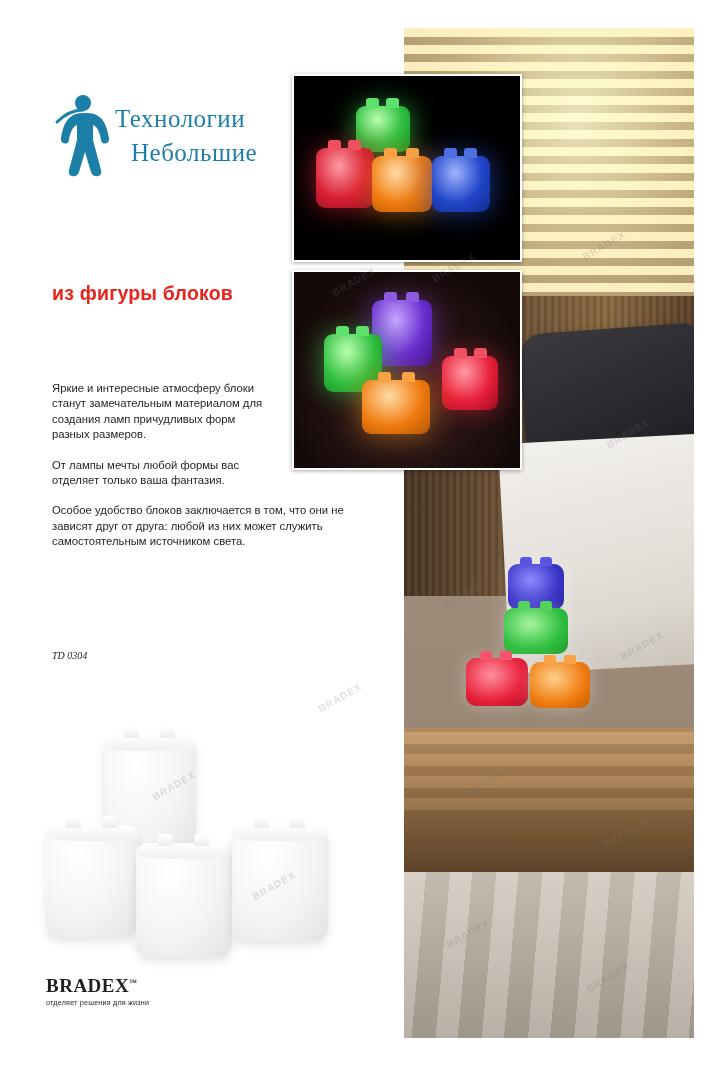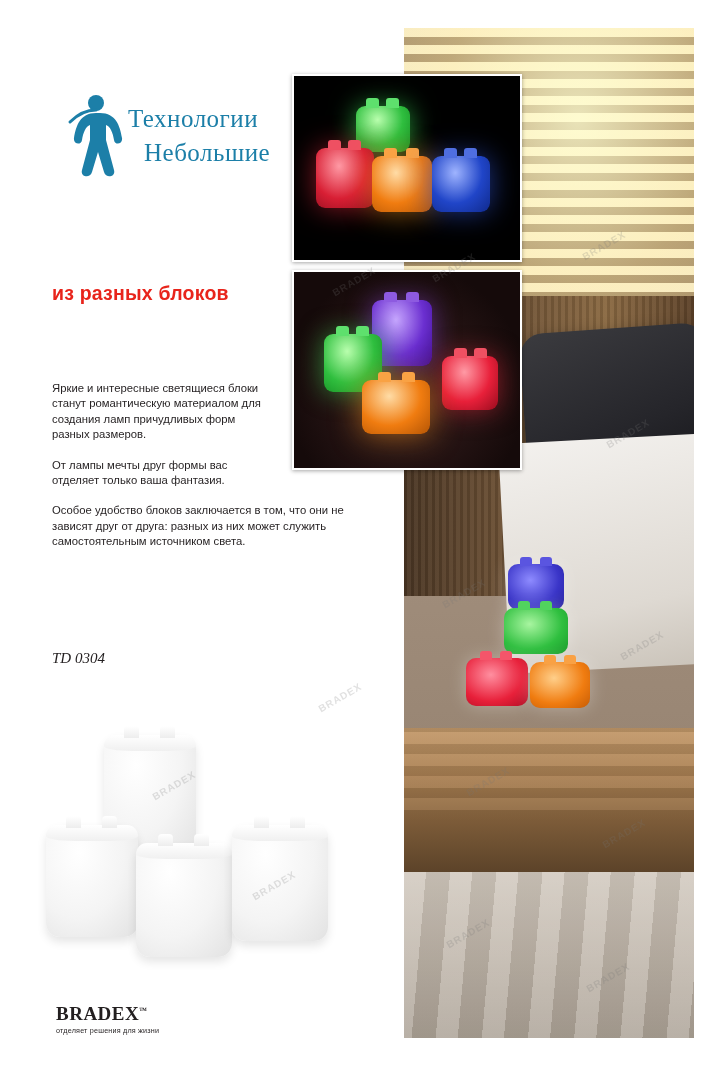--- a/index.html
+++ b/index.html
@@ -136,21 +136,21 @@
     position: absolute;
     top: -7px;
     width: 12px;
     height: 9px;
     border-radius: 3px 3px 0 0;
   }
 
   
   .logo {
     position: absolute;
-    left: 66px;
+    left: 53px;
     top: 92px;
     width: 240px;
     height: 100px;
   }
   .logo-text {
     position: absolute;
     left: 62px;
     top: 10px;
     color: #1c7fa8;
     font-size: 25px;
@@ -184,21 +184,21 @@
     line-height: 15.4px;
   }
   .body-copy p { margin: 0 0 15px 0; }
   .body-copy p.wide { width: 330px; }
 
   .code {
     position: absolute;
     left: 52px;
     top: 650px;
     color: #231f20;
-    font-size: 15px;
+    font-size: 10px;
     font-style: italic;
     font-family: "Liberation Serif", serif;
   }
 
   
   .framed {
     position: absolute;
     background: #000;
     border: 2px solid #ffffff;
     box-shadow: 0 1px 4px rgba(0,0,0,0.35);
@@ -246,23 +246,22 @@
     top: -9px;
     width: 15px;
     height: 12px;
     border-radius: 4px 4px 0 0;
     background: linear-gradient(180deg,#ffffff 0%,#ededed 100%);
   }
 
   
   .bradex {
     position: absolute;
-    left: 56px;
+    left: 46px;
     top: 975px;
-    margin-top: 28px;
   }
   .bradex-name {
     font-family: "Liberation Serif", serif;
     font-size: 19px;
     font-weight: bold;
     color: #231f20;
     letter-spacing: 0.5px;
   }
   .bradex-name sup { font-size: 8px; }
   .bradex-tag {
@@ -338,27 +337,27 @@
       <path d="M30 21 C14 21 10 34 8 46 C7 52 15 54 16 48 C17 41 20 34 24 33 L24 48 L16 78 C14 85 24 87 26 80 L32 60 L38 80 C40 87 50 85 48 78 L40 48 L40 33 C44 34 47 41 48 48 C49 54 57 52 56 46 C54 34 50 21 34 21 Z" fill="#1c7fa8"></path>
       <path d="M4 30 C12 22 22 18 30 18" stroke="#1c7fa8" stroke-width="3" fill="none" stroke-linecap="round"></path>
     </svg>
     <div class="logo-text">
       <span>Технологии</span>
       <span class="l2">Небольшие</span>
     </div>
   </div>
 
   <div class="headline">
-    <div>из разных блоков</div>
+    <div>из фигуры блоков</div>
   </div>
 
   <div class="body-copy">
-    <p style="width:215px;">Яркие и интересные светящиеся блоки станут романтическую материалом для создания ламп причудливых форм разных размеров.</p>
-    <p style="width:215px;">От лампы мечты друг формы вас отделяет только ваша фантазия.</p>
-    <p class="wide">Особое удобство блоков заключается в том, что они не зависят друг от друга: разных из них может служить самостоятельным источником света.</p>
+    <p style="width:215px;">Яркие и интересные атмосферу блоки станут замечательным материалом для создания ламп причудливых форм разных размеров.</p>
+    <p style="width:215px;">От лампы мечты любой формы вас отделяет только ваша фантазия.</p>
+    <p class="wide">Особое удобство блоков заключается в том, что они не зависят друг от друга: любой из них может служить самостоятельным источником света.</p>
   </div>
 
   <div class="code">TD 0304</div>
 
   <div class="framed" id="photo-dark-blocks">
     <div class="glow-block" style="left:62px; top:30px; width:54px; height:46px;
                 background:radial-gradient(ellipse at 40% 30%, #b9ffae 0%, #2fbf3f 55%, #148a22 100%);
                 box-shadow:0 0 26px rgba(60,230,90,0.65);">
       <div class="nub" style="left:10px; background:#5ee06d;"></div>
       <div class="nub" style="left:30px; background:#5ee06d;"></div>

